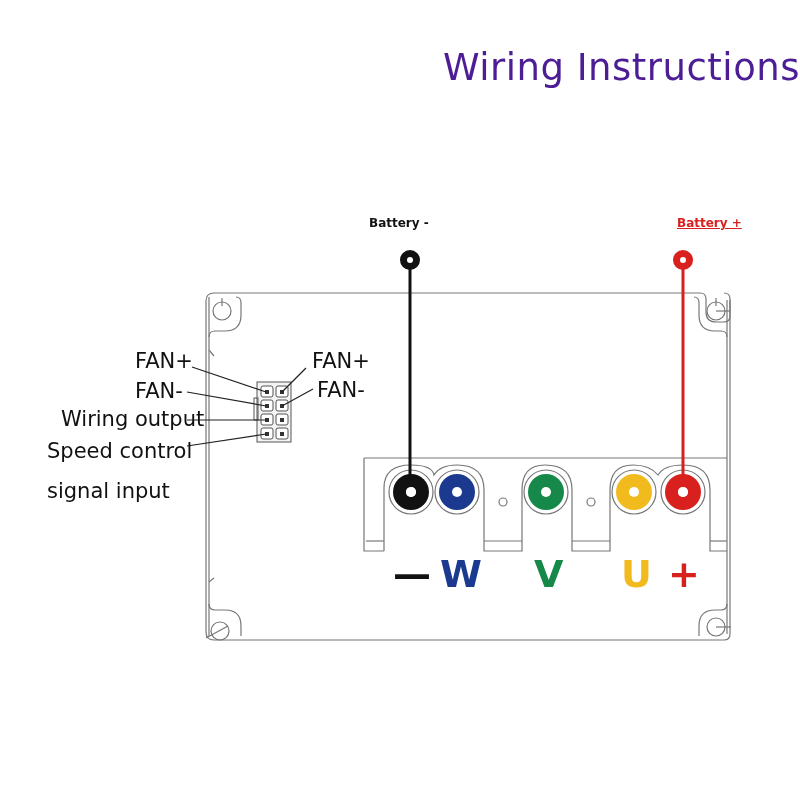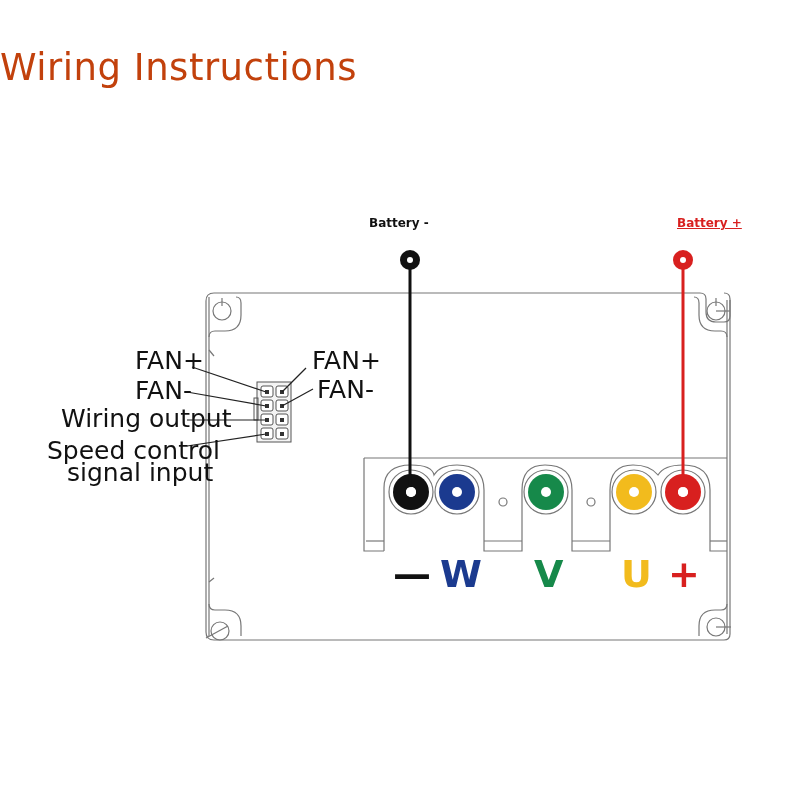--- a/index.html
+++ b/index.html
@@ -1,21 +1,21 @@
 <!DOCTYPE html>
 <html><head>
 <meta charset="utf-8">
 <style>
   html, body { margin: 0; padding: 0; background: #ffffff; }
   body { width: 800px; height: 800px; position: relative; overflow: hidden; font-family: "DejaVu Sans", sans-serif; }
-  .title { position: absolute; left: 0; top: 46px; width: 800px; text-align: left; font-size: 37px; color: #c2410c; letter-spacing: 0.5px; }
+  .title { position: absolute; left: 0; top: 46px; width: 800px; text-align: right; font-size: 37px; color: #4c1d95; letter-spacing: 0.5px; }
   .bat-label { position: absolute; top: 216px; font-size: 12px; font-weight: bold; }
   .bat-neg { left: 369px; color: #111; }
   .bat-pos { left: 677px; color: #d8201f; text-decoration: underline; }
-  .pin-label { position: absolute; font-size: 25px; color: #111; line-height: 22px; }
+  .pin-label { position: absolute; font-size: 21px; color: #111; line-height: 22px; }
   .term-label { position: absolute; top: 552px; font-size: 38px; font-weight: bold; }
   svg.diagram { position: absolute; left: 0; top: 0; }
 </style>
 </head>
 <body>
 
 <div class="title">Wiring Instructions</div>
 
 <div class="bat-label bat-neg">Battery -</div>
 <div class="bat-label bat-pos">Battery +</div>
@@ -136,21 +136,21 @@
     <line x1="187" y1="446" x2="266" y2="434"></line>
     <line x1="306" y1="368" x2="282" y2="392"></line>
     <line x1="313" y1="389" x2="282" y2="406"></line>
   </g>
 </svg>
 
 <div class="pin-label" style="left:135px; top:350px;">FAN+</div>
 <div class="pin-label" style="left:135px; top:380px;">FAN-</div>
 <div class="pin-label" style="left:61px; top:408px;">Wiring output</div>
 <div class="pin-label" style="left:47px; top:440px;text-align:right;">Speed control</div>
-<div class="pin-label" style="left:47px; top:462px;margin-left:20px;">signal input</div>
+<div class="pin-label" style="left:47px; top:480px;">signal input</div>
 <div class="pin-label" style="left:312px; top:350px;">FAN+</div>
 <div class="pin-label" style="left:317px; top:379px;">FAN-</div>
 
 <div class="term-label" style="left:393px; color:#111;">—</div>
 <div class="term-label" style="left:440px; color:#1b3a8f;">W</div>
 <div class="term-label" style="left:534px; color:#16894a;">V</div>
 <div class="term-label" style="left:621px; color:#f2bb1d;">U</div>
 <div class="term-label" style="left:668px; color:#d8201f;">+</div>
 
 </body></html>

